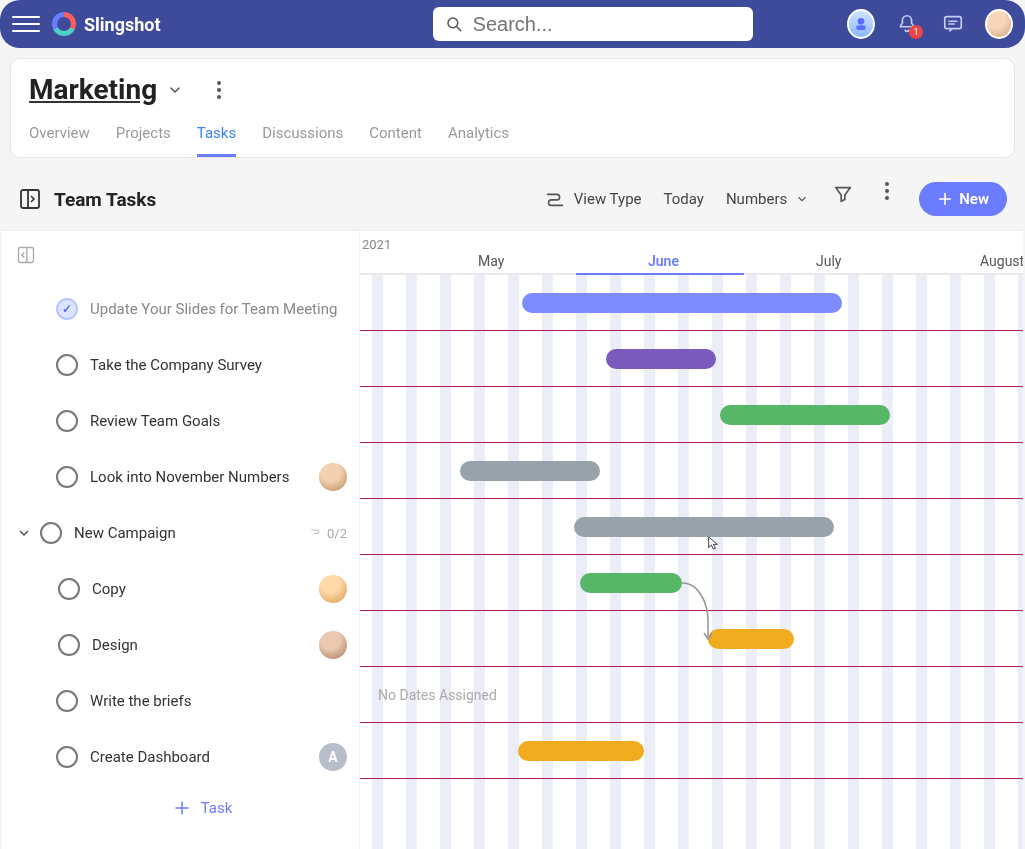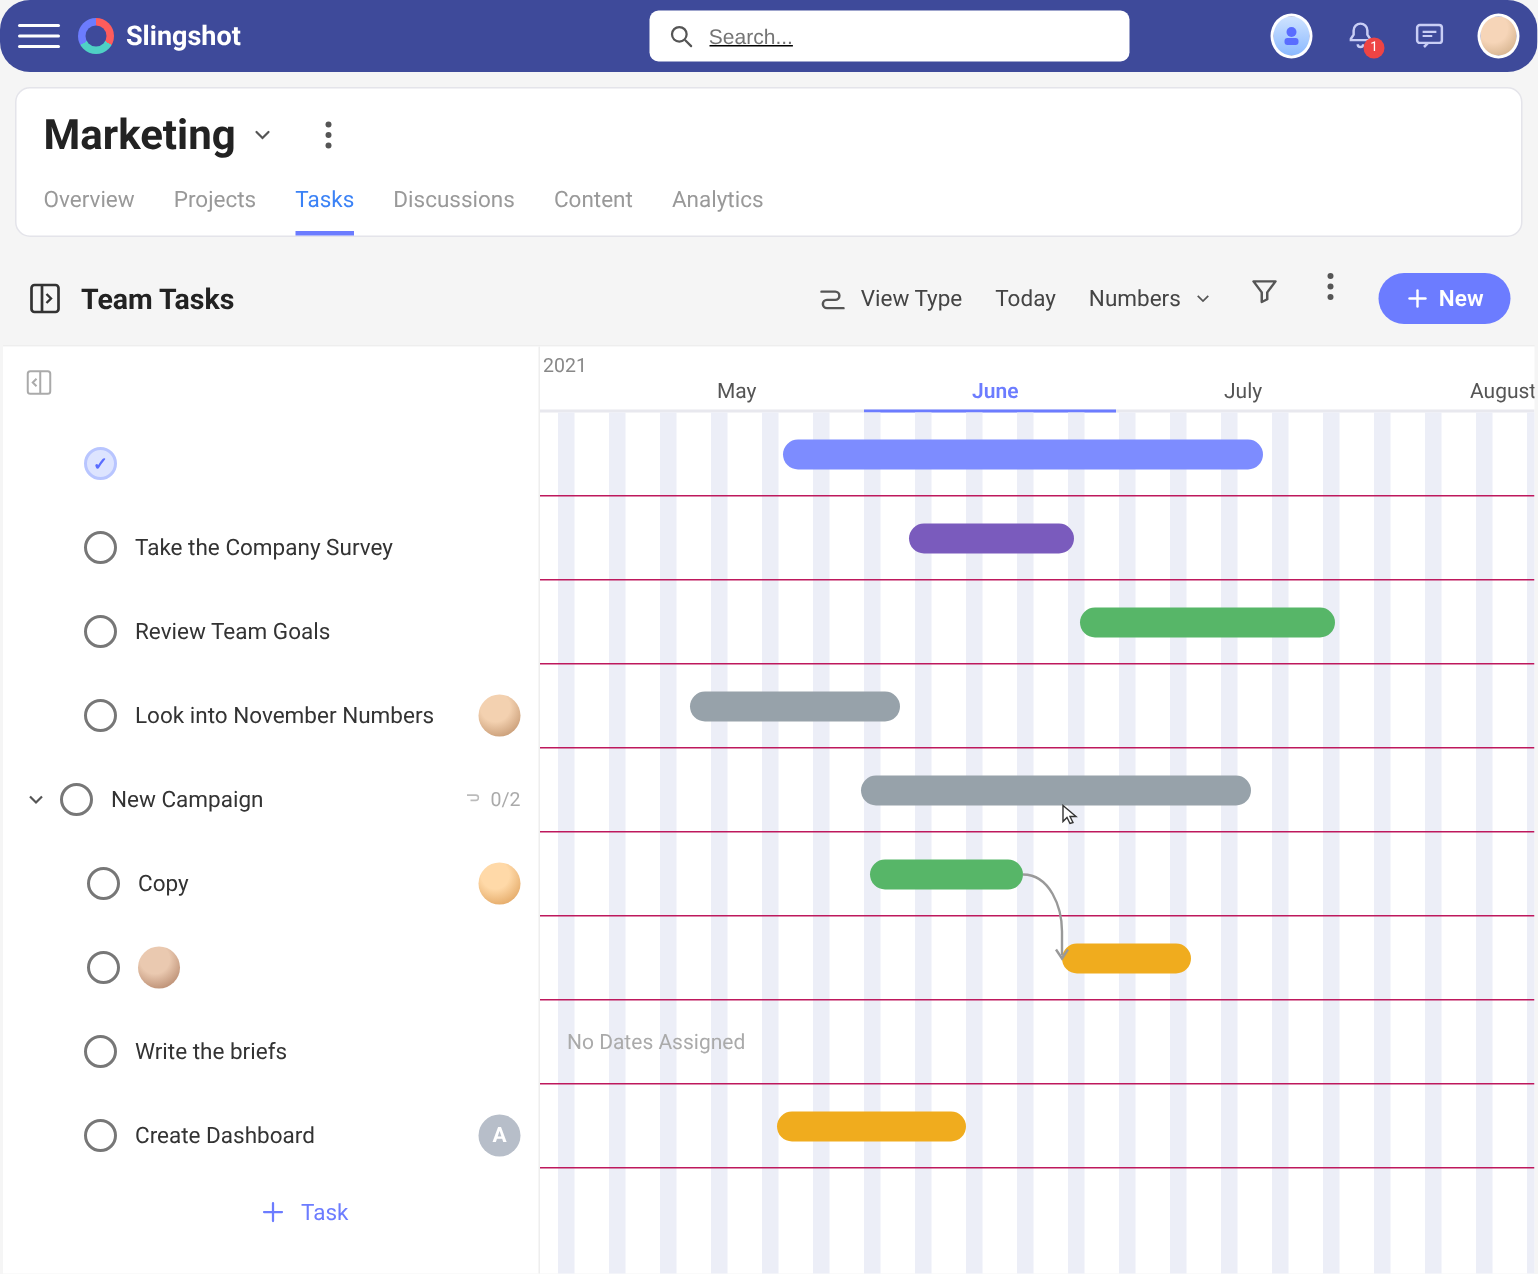--- a/index.html
+++ b/index.html
@@ -24,38 +24,38 @@
   .hamburger { width: 28px; height: 28px; display:flex; flex-direction:column; justify-content:center; gap:5px; cursor:pointer;}
   .hamburger span { height:2px; background:#fff; border-radius:1px; }
   .logo { display:flex; align-items:center; gap:8px; color:#fff; font-weight:700; font-size:18px;}
   .logo-mark { width:24px; height:24px; border-radius:50%; background: conic-gradient(#ff5c5c 0 120deg,#4fd1c5 120deg 240deg,#6c7cff 240deg 360deg); position:relative;}
   .logo-mark::after{content:"";position:absolute;inset:5px;border-radius:50%;background:#3e4a9a;}
   .search-wrap { margin-left: 260px; }
   .search {
     width: 320px; height:34px; background:#fff; border-radius:6px;
     display:flex; align-items:center; padding:0 12px; gap:10px; color:#666;
   }
-  .search input { border:none; outline:none; font-size:14px; flex:1; background:transparent;text-decoration:underline;}
+  .search input { border:none; outline:none; font-size:20px; flex:1; background:transparent;}
   .spacer { flex:1; }
   .nav-icons { display:flex; align-items:center; gap:18px; }
   .nav-btn { width:28px; height:28px; display:flex; align-items:center; justify-content:center; position:relative; cursor:pointer;}
   .bell-badge { position:absolute; bottom:-1px; right:-2px; width:14px; height:14px; border-radius:50%; background:#e44; color:#fff; font-size:9px; display:flex; align-items:center; justify-content:center;}
   .avatar { width:30px; height:30px; border-radius:50%; }
   .avatar.bot { background: linear-gradient(#cfe3ff,#8bb9ff); border:2px solid #fff; display:flex; align-items:center; justify-content:center;}
   .avatar.user { background: radial-gradient(circle at 35% 30%, #f6d5b8 0 40%, #caa77f 100%); border:2px solid #fff;}
 
   
   .ws-card {
     margin: 10px;
     background:#fff;
     border:1px solid #e4e4ea;
     border-radius:10px;
     padding: 14px 18px 0 18px;
   }
-  .ws-title-row { display:flex; align-items:center; gap:10px;}
+  .ws-title-row { display:flex; align-items:center; gap:10px;text-decoration:underline;}
   .ws-title { font-size:28px; font-weight:700; color:#222;}
   .chev { width:16px; height:16px; }
   .kebab { margin-left: 16px; width:20px; display:flex; flex-direction:column; gap:3px; align-items:center; cursor:pointer;}
   .kebab span{width:4px;height:4px;background:#555;border-radius:50%;}
   .tabs { display:flex; gap:26px; margin-top:18px; }
   .tab { color:#999; font-size:15px; padding-bottom:12px; cursor:pointer; border-bottom:3px solid transparent;}
   .tab.active { color:#3b82f6; font-weight:400; border-bottom-color:#6c7cff;}
 
   
   .toolbar {
@@ -237,20 +237,21 @@
     <div class="collapse-handle">
       <svg width="20" height="20" viewBox="0 0 24 24">
           <rect x="3" y="3" width="18" height="18" rx="2" fill="none" stroke="#aaa" stroke-width="1.6"></rect>
           <line x1="13" y1="3" x2="13" y2="21" stroke="#aaa" stroke-width="1.6"></line>
           <path d="M10 9l-3 3 3 3" fill="none" stroke="#aaa" stroke-width="1.6"></path>
         </svg>
     </div>
     <div class="task-list" id="task-list">
         <div class="task-row" style="padding-left: 42px;">
           <div class="check-circle done"></div>
+          <div class="task-text muted">Update Your Slides for Team Meeting</div>
         </div>
         <div class="task-row" style="padding-left: 42px;">
           <div class="check-circle"></div>
           <div class="task-text">Take the Company Survey</div>
         </div>
         <div class="task-row" style="padding-left: 42px;">
           <div class="check-circle"></div>
           <div class="task-text">Review Team Goals</div>
         </div>
         <div class="task-row" style="padding-left: 42px;">
@@ -273,20 +274,21 @@
             <span>0/2</span>
           </div>
         </div>
         <div class="task-row sub">
           <div class="check-circle"></div>
           <div class="task-text">Copy</div>
           <div class="row-avatar av-2"></div>
         </div>
         <div class="task-row sub">
           <div class="check-circle"></div>
+          <div class="task-text">Design</div>
           <div class="row-avatar av-3"></div>
         </div>
         <div class="task-row" style="padding-left: 42px;">
           <div class="check-circle"></div>
           <div class="task-text">Write the briefs</div>
         </div>
         <div class="task-row" style="padding-left: 42px;">
           <div class="check-circle"></div>
           <div class="task-text">Create Dashboard</div>
           <div class="row-avatar av-A">A</div>

